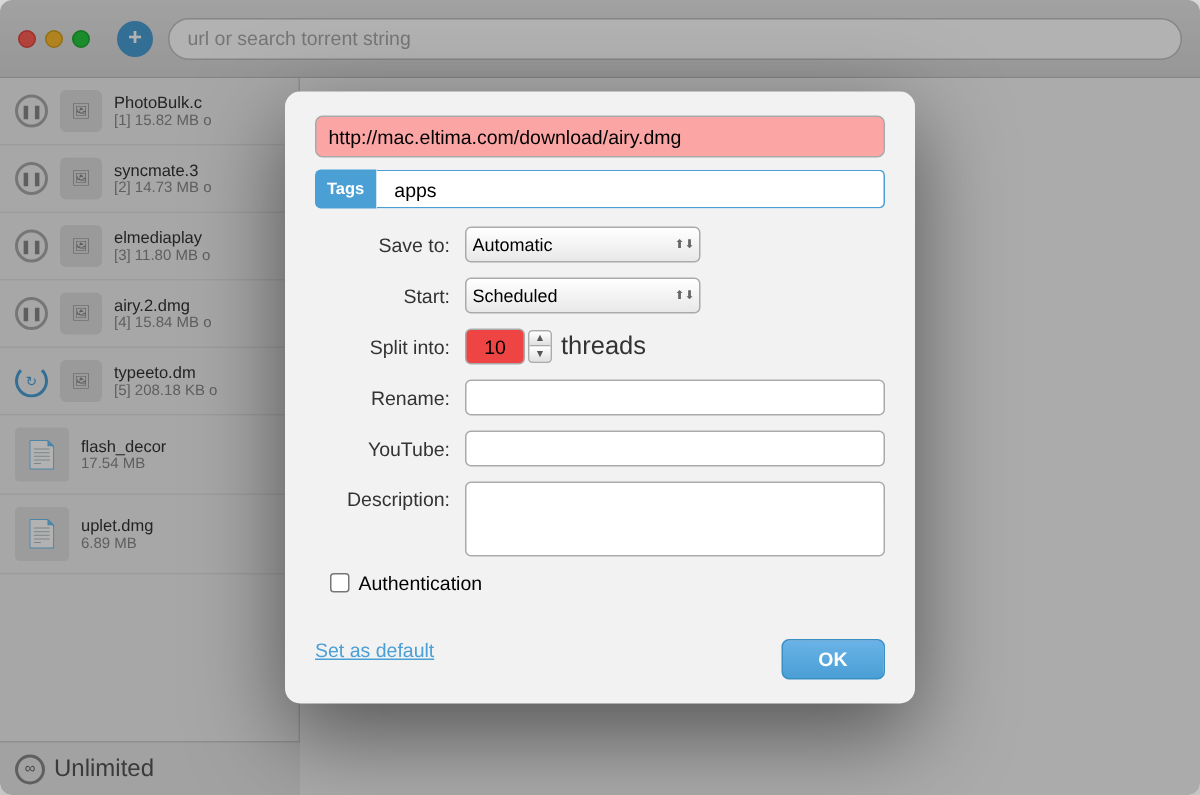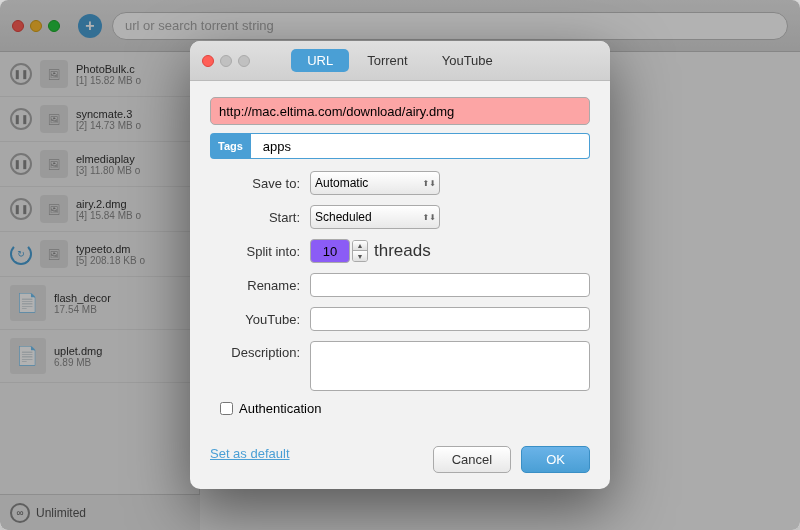--- a/index.html
+++ b/index.html
@@ -290,21 +290,21 @@
     .form-label {
       width: 90px;
       text-align: right;
       margin-right: 10px;
       font-size: 13px;
       color: #333;
       flex-shrink: 0;
     }
 
     .form-select {
-      width: 130px;
+      width: 157px;
       height: 24px;
       border: 1px solid #aaa;
       border-radius: 4px;
       background: linear-gradient(to bottom, #fff, #e8e8e8);
       font-size: 12px;
       padding: 0 4px;
       appearance: none;
       -webkit-appearance: none;
       position: relative;
     }
@@ -325,21 +325,21 @@
       pointer-events: none;
     }
 
     .threads-input {
       width: 40px;
       height: 24px;
       border: 1px solid #aaa;
       border-radius: 4px;
       text-align: center;
       font-size: 13px;
-      background: #8b5cf6;
+      background: #ef4444;
     }
 
     .threads-spinner {
       display: flex;
       flex-direction: column;
       margin-left: 2px;
       border: 1px solid #aaa;
       border-radius: 3px;
       overflow: hidden;
     }
@@ -427,21 +427,21 @@
     }
 
     .btn-ok {
       padding: 5px 24px;
       background: linear-gradient(to bottom, #6ab3e8, #4a9fd5);
       border: 1px solid #3a8fc5;
       border-radius: 5px;
       font-size: 13px;
       cursor: pointer;
       color: white;
-      font-weight: 400;
+      font-weight: 700;
     }
 
     
     .bottom-bar {
       position: absolute;
       bottom: 0;
       left: 0;
       width: 200px;
       height: 36px;
       background: #e8e8e8;
@@ -456,21 +456,21 @@
       width: 20px;
       height: 20px;
       border-radius: 50%;
       border: 2px solid #888;
       display: flex; align-items: center; justify-content: center;
       font-size: 10px;
       color: #666;
     }
 
     .unlimited-text {
-      font-size: 12px;
+      font-size: 16px;
       color: #555;
     }
   </style>
 </head>
 <body>
 
 <div class="app-window">
 
   <div class="titlebar">
     <div class="traffic-lights">
@@ -571,32 +571,20 @@
   </div>
 
   <div class="bottom-bar">
     <div class="unlimited-icon">∞</div>
     <span class="unlimited-text">Unlimited</span>
   </div>
 
   <div class="modal-overlay">
     <div class="modal">
 
-      <div class="modal-titlebar">
-        <div class="modal-traffic-lights">
-          <div class="modal-traffic-light close"></div>
-          <div class="modal-traffic-light minimize"></div>
-          <div class="modal-traffic-light maximize"></div>
-        </div>
-        <div class="modal-tabs">
-          <div class="modal-tab active">URL</div>
-          <div class="modal-tab">Torrent</div>
-          <div class="modal-tab">YouTube</div>
-        </div>
-      </div>
 
       <div class="modal-body">
 
         
         <input class="url-input-field" type="text" value="http://mac.eltima.com/download/airy.dmg" style="">
 
         
         <div class="tags-row">
           <div class="tags-badge">Tags</div>
           <input class="tags-input" type="text" value="apps" style="">
@@ -655,21 +643,20 @@
         <div class="auth-row">
           <input type="checkbox" class="auth-checkbox" style="">
           <label>Authentication</label>
         </div>
 
       </div>
 
       <div class="modal-footer">
         <a class="set-default-link">Set as default</a>
         <div class="footer-btns">
-          <button class="btn-cancel">Cancel</button>
           <button class="btn-ok">OK</button>
         </div>
       </div>
 
     </div>
   </div>
 
 </div>
 
 </body></html>

